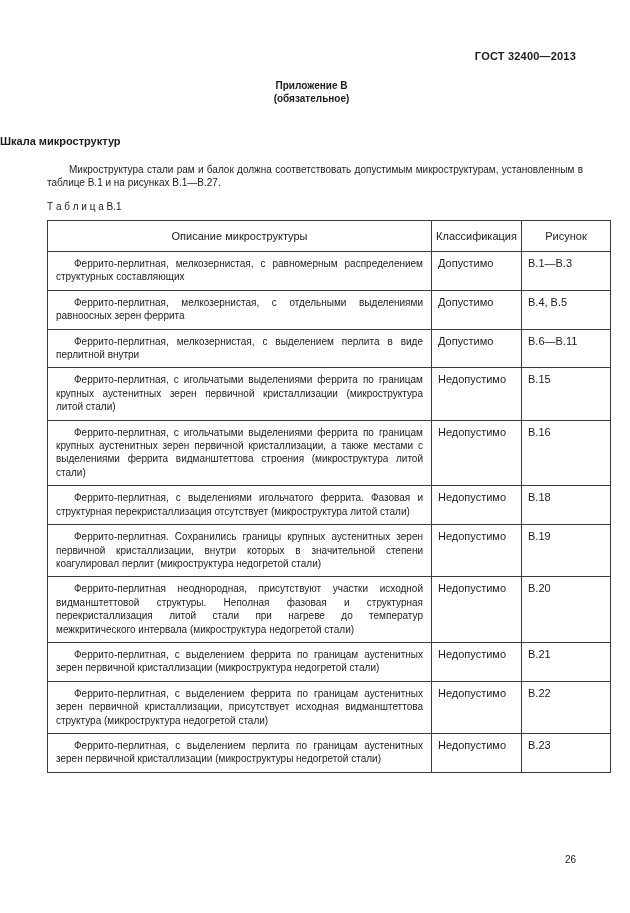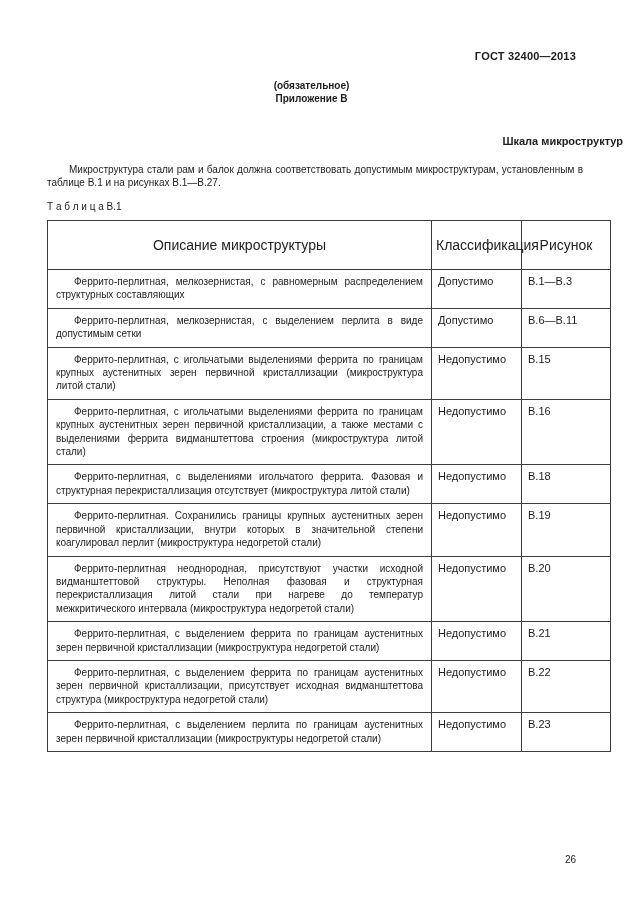--- a/index.html
+++ b/index.html
@@ -32,21 +32,21 @@
     text-align: center;
     font-size: 10px;
     font-weight: bold;
     line-height: 12.5px;
   }
   .section-title {
     position: absolute;
     top: 135px;
     left: 0;
     width: 100%;
-    text-align: right;
+    text-align: left;
     font-size: 11px;
     font-weight: bold;
   }
   .intro {
     position: absolute;
     top: 163px;
     left: 47px;
     width: 536px;
     font-size: 10px;
     line-height: 13px;
@@ -67,24 +67,24 @@
     width: 536px;
     border-collapse: collapse;
     table-layout: fixed;
   }
   .micro-table th, .micro-table td {
     border: 1px solid #3c3c3c;
     vertical-align: top;
     font-weight: normal;
   }
   .micro-table th {
-    font-size: 14px;
+    font-size: 11px;
     text-align: center;
     vertical-align: middle;
-    padding: 16px 4px;
+    padding: 9px 4px;
     color: #222;
   }
   .col-desc { width: 375px; }
   .col-class { width: 81px; }
   .col-fig { width: 80px; }
   .micro-table td.desc {
     font-size: 10px;
     line-height: 13.4px;
     text-align: justify;
     text-indent: 18px;
@@ -103,22 +103,22 @@
   }
 </style>
 </head>
 <body>
 
 <div class="page">
 
   <div class="doc-number">ГОСТ 32400—2013</div>
 
   <div class="appendix-block">
+    <div>Приложение В</div>
     <div>(обязательное)</div>
-    <div>Приложение В</div>
   </div>
 
   <div class="section-title">Шкала микроструктур</div>
 
   <p class="intro">Микроструктура стали рам и балок должна соответствовать допустимым микроструктурам, установленным в таблице В.1 и на рисунках В.1—В.27.</p>
 
   <div class="table-label">Т а б л и ц а  В.1</div>
 
   <table class="micro-table">
     <thead>
@@ -128,21 +128,26 @@
         <th class="col-fig">Рисунок</th>
       </tr>
     </thead>
     <tbody id="table-body">
         <tr>
           <td class="desc">Феррито-перлитная, мелкозернистая, с равномерным распределением структурных составляющих</td>
           <td class="cls">Допустимо</td>
           <td class="fig">В.1—В.3</td>
         </tr>
         <tr>
-          <td class="desc">Феррито-перлитная, мелкозернистая, с выделением перлита в виде допустимым сетки</td>
+          <td class="desc">Феррито-перлитная, мелкозернистая, с отдельными выделениями равноосных зерен феррита</td>
+          <td class="cls">Допустимо</td>
+          <td class="fig">В.4, В.5</td>
+        </tr>
+        <tr>
+          <td class="desc">Феррито-перлитная, мелкозернистая, с выделением перлита в виде перлитной внутри</td>
           <td class="cls">Допустимо</td>
           <td class="fig">В.6—В.11</td>
         </tr>
         <tr>
           <td class="desc">Феррито-перлитная, с игольчатыми выделениями феррита по границам крупных аустенитных зерен первичной кристаллизации (микроструктура литой стали)</td>
           <td class="cls">Недопустимо</td>
           <td class="fig">В.15</td>
         </tr>
         <tr>
           <td class="desc">Феррито-перлитная, с игольчатыми выделениями феррита по границам крупных аустенитных зерен первичной кристаллизации, а также местами с выделениями феррита видманштеттова строения (микроструктура литой стали)</td>

